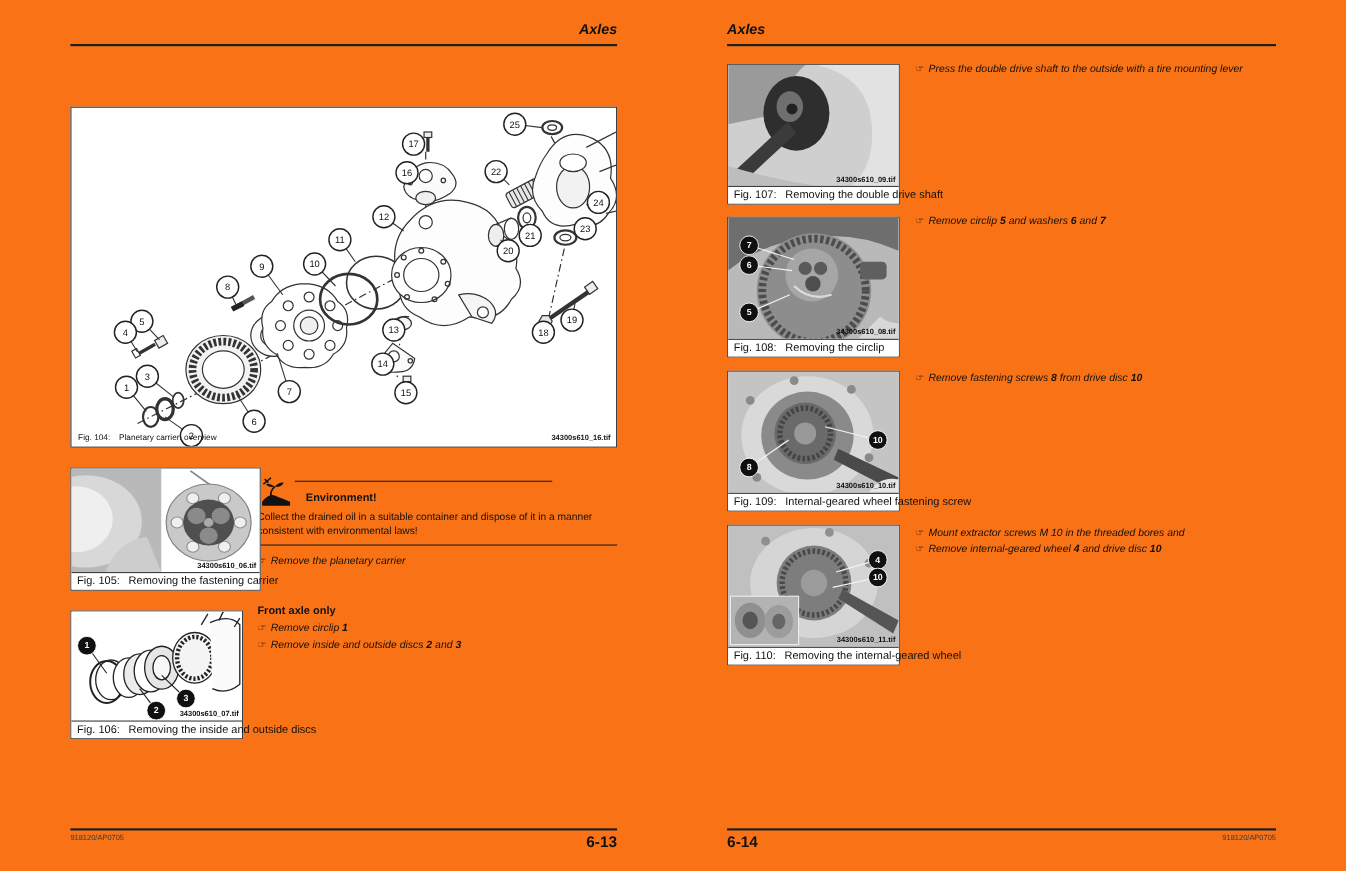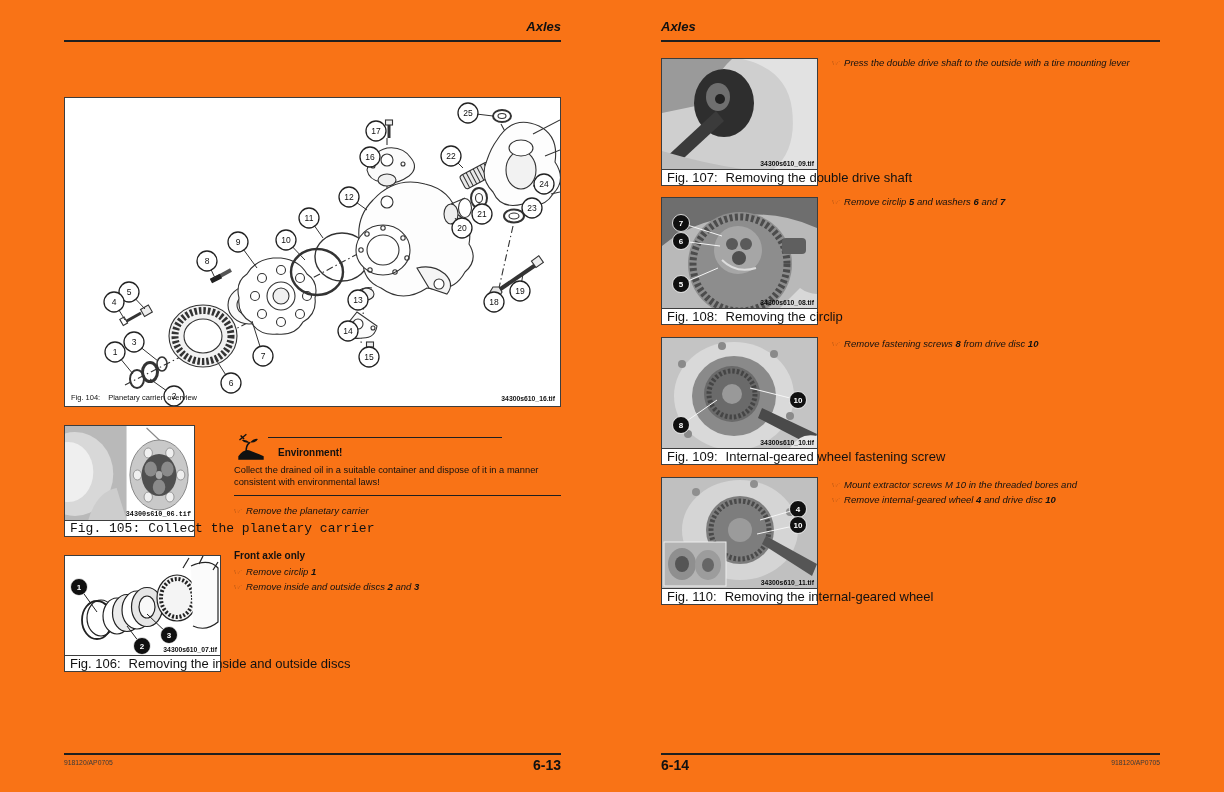--- a/index.html
+++ b/index.html
@@ -9,21 +9,21 @@
   .page-left{left:64px;width:497px;}
   .page-right{left:661px;width:499px;}
   .hdr{position:absolute;top:19px;font-size:13px;font-weight:bold;font-style:italic;white-space:nowrap;}
   .rule{position:absolute;background:#1f1f1f;}
   .sec-heading{position:absolute;font-weight:bold;font-size:10px;line-height:12.5px;white-space:nowrap;}
   .fig{position:absolute;border:1px solid #3d3d3d;background:#fff;box-sizing:border-box;}
   .photo{position:absolute;left:0;top:0;right:0;overflow:hidden;background:#c8c8c8;}
   .photo svg{position:absolute;inset:0;width:100%;height:100%;display:block;}
   .drawing{background:#fff;}
   .caption{position:absolute;left:0;right:0;bottom:0;height:16px;border-top:1px solid #3d3d3d;
-           display:flex;align-items:center;gap:8px;padding:0 5px;font-size:13px;background:#fff;box-sizing:border-box;white-space:nowrap;}
+           display:flex;align-items:center;gap:8px;padding:0 5px;font-size:10px;background:#fff;box-sizing:border-box;white-space:nowrap;}
   .filelabel{position:absolute;right:3px;bottom:2px;font-size:6.8px;font-weight:bold;color:#0d0d0d;white-space:nowrap;}
   .cap104{position:absolute;left:6px;bottom:4px;display:flex;gap:8px;font-size:7.5px;white-space:nowrap;}
   .lbl104{position:absolute;right:5px;bottom:4px;font-size:6.8px;font-weight:bold;}
   .instr{position:absolute;font-size:9.5px;font-style:italic;white-space:nowrap;}
   .ptr{font-style:normal;font-size:9px;margin-right:4px;}
   .bodytext{position:absolute;font-size:9.3px;line-height:11.5px;}
   .envtitle{position:absolute;font-weight:bold;font-size:10px;white-space:nowrap;}
   .foot-code{position:absolute;font-size:6.8px;color:#3a3a3a;white-space:nowrap;}
   .foot-page{position:absolute;font-size:14px;font-weight:bold;white-space:nowrap;}
   .env-icon{position:absolute;width:30px;height:30px;}
@@ -235,21 +235,21 @@
     </svg>
     <div class="rule" style="left:204px;top:437px;width:234px;height:1px;"></div>
     <div class="envtitle" style="left:214px;top:447px;">Environment!</div>
     <div class="bodytext" style="left:170px;top:465px;width:330px;">Collect the drained oil in a suitable container and dispose of it in a manner consistent with environmental laws!</div>
     <div class="rule" style="left:170px;top:495px;width:327px;height:1px;"></div>
 
     <div class="instr" style="left:170px;top:505px;">
       <span class="ptr">☞</span><span><span>Remove the planetary carrier</span></span>
     </div>
 
-    <div class="fig" style="left:0;top:425px;width:131px;height:112px;font-family:Liberation Mono, monospace;">
+    <div class="fig" style="left:0;top:425px;width:173px;height:112px;">
       <div class="photo" style="bottom:16px;">
         <svg viewBox="0 0 155 94" preserveAspectRatio="none">
           <rect width="74" height="94" fill="#b9b9b9"></rect>
           <ellipse cx="12" cy="48" rx="46" ry="42" fill="#d8d8d8"></ellipse>
           <ellipse cx="4" cy="46" rx="30" ry="30" fill="#efefef"></ellipse>
           <path d="M28 94 q10 -28 34 -32 l12 32 z" fill="#cdcdcd"></path>
           <rect x="74" y="0" width="81" height="94" fill="#fff"></rect>
           <line x1="98" y1="2" x2="126" y2="24" stroke="#888" stroke-width="1.5"></line>
           <circle cx="113" cy="49" r="35" fill="#c9c9c9" stroke="#808080"></circle>
           <circle cx="139" cy="49" r="5" fill="#efefef" stroke="#909090"></circle>
@@ -261,21 +261,21 @@
           <circle cx="113" cy="49" r="21" fill="#4f4f4f"></circle>
           <circle cx="113" cy="61" r="7.5" fill="#8a8a8a"></circle>
           <circle cx="103" cy="43" r="7.5" fill="#8a8a8a"></circle>
           <circle cx="123" cy="43" r="7.5" fill="#8a8a8a"></circle>
           <circle cx="113" cy="49" r="4" fill="#aaa"></circle>
         </svg>
         <span class="filelabel">34300s610_06.tif</span>
       </div>
       <div class="caption">
         <span>Fig. 105:</span>
-        <span>Collect the planetary carrier</span>
+        <span>Removing the fastening carrier</span>
       </div>
     </div>
 
     <div class="sec-heading" style="left:170px;top:550px;">Front axle only</div>
     <div class="instr" style="left:170px;top:566px;">
       <span class="ptr">☞</span><span><span>Remove circlip </span><span style="font-weight: bold;">1</span></span>
     </div>
     <div class="instr" style="left:170px;top:581px;">
       <span class="ptr">☞</span><span><span>Remove inside and outside discs </span><span style="font-weight: bold;">2</span><span> and </span><span style="font-weight: bold;">3</span></span>
     </div>

